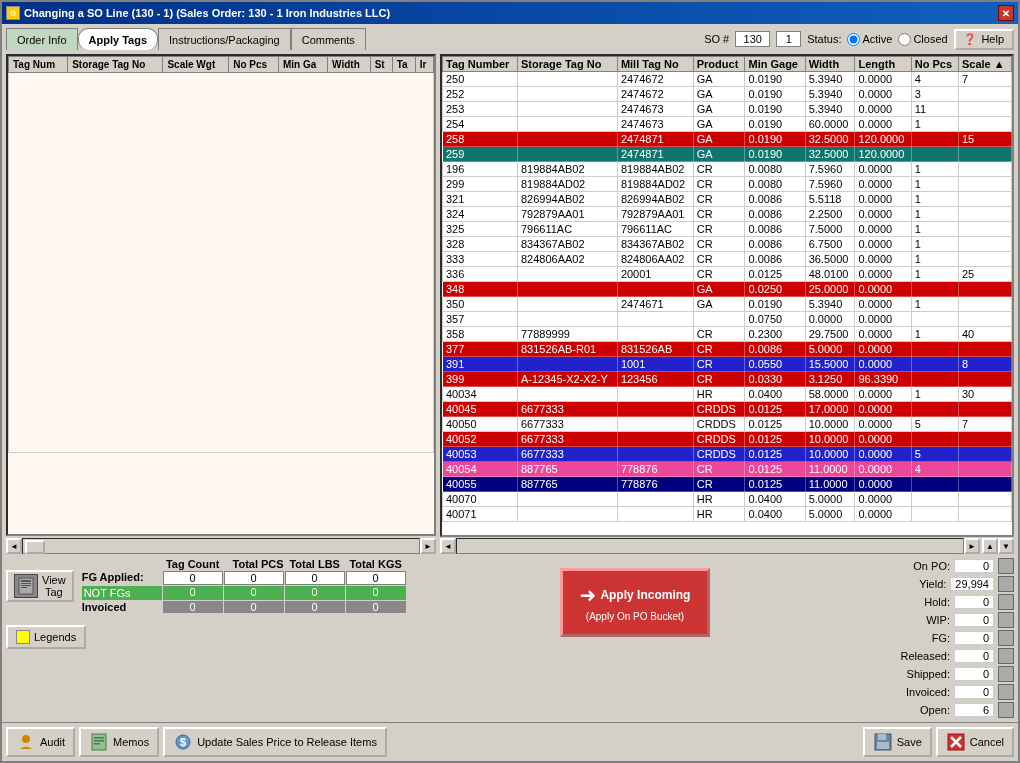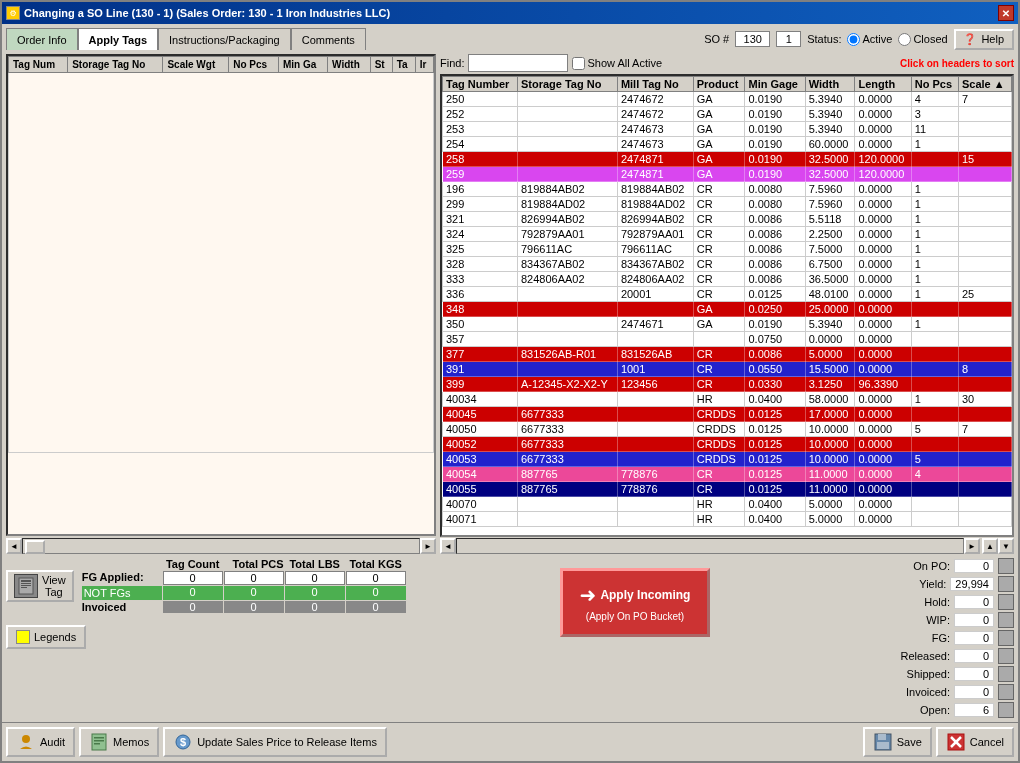--- a/index.html
+++ b/index.html
@@ -7,21 +7,21 @@
     
     .window { width: 1020px; height: 763px; border: 2px solid #808080; background: #d4d0c8; display: flex; flex-direction: column; }
     
     .title-bar { background: linear-gradient(to right, #003087, #1060c0); color: white; height: 22px; display: flex; align-items: center; justify-content: space-between; padding: 0 4px; flex-shrink: 0; }
     .title-bar-left { display: flex; align-items: center; gap: 4px; }
     .title-icon { width: 14px; height: 14px; background: #ffcc00; border: 1px solid #888; display: flex; align-items: center; justify-content: center; font-size: 8px; }
     .title-text { font-size: 11px; font-weight: bold; }
     .title-close { background: #c0392b; color: white; border: 1px solid #800000; width: 16px; height: 16px; display: flex; align-items: center; justify-content: center; cursor: pointer; font-size: 10px; font-weight: bold; }
     .tab { padding: 3px 10px; border: 1px solid #808080; border-bottom: none; background: #d4d0c8; cursor: pointer; font-size: 11px; height: 22px; display: flex; align-items: center; }
     .tab-order-info { background: #c0d8c0; }
-    .tab-apply { background: white; font-weight: bold; }
+    .tab-apply { background: white; font-weight: bold; border-radius: 10px; }
     
     .header-right { margin-left: auto; display: flex; align-items: center; gap: 8px; }
     .radio-label { display: flex; align-items: center; gap: 2px; }
     .help-btn { background: #d4d0c8; border: 2px outset #fff; padding: 2px 8px; display: flex; align-items: center; gap: 4px; cursor: pointer; font-size: 11px; }
     
     .main-content { flex: 1; display: flex; flex-direction: column; background: #d4d0c8; padding: 4px; overflow: hidden; }
     
     .top-section { display: flex; gap: 4px; flex: 1; overflow: hidden; }
     
     .left-panel { width: 430px; display: flex; flex-direction: column; flex-shrink: 0; }
@@ -149,29 +149,20 @@
         <div style="display:flex;align-items:center;margin-top:2px;">
           <div class="scroll-arrow">◄</div>
           <div style="flex:1;height:16px;border:1px inset #808080;background:#d4d0c8;">
             <div style="width:20px;height:14px;background:#d4d0c8;border:2px outset #fff;margin:1px 2px;"></div>
           </div>
           <div class="scroll-arrow">►</div>
         </div>
       </div>
 
       <div class="right-panel">
-        <div class="find-row">
-          <span class="find-label">Find:</span>
-          <input class="find-input" type="text" style="">
-          <label class="show-all-label">
-            <input type="checkbox" style="">
-            <span>Show All Active</span>
-          </label>
-          <span class="sort-hint">Click on headers to sort</span>
-        </div>
 
         <div class="right-table-container" style="height:435px; overflow:auto;">
           <table class="right-table">
             <thead>
               <tr>
                 <th>Tag Number</th>
                 <th>Storage Tag No</th>
                 <th>Mill Tag No</th>
                 <th>Product</th>
                 <th>Min Gage</th>
@@ -230,21 +221,21 @@
                   <td style="border-color: rgba(255, 255, 255, 0.3);">258</td>
                   <td style="border-color: rgba(255, 255, 255, 0.3);"></td>
                   <td style="border-color: rgba(255, 255, 255, 0.3);">2474871</td>
                   <td style="border-color: rgba(255, 255, 255, 0.3);">GA</td>
                   <td style="border-color: rgba(255, 255, 255, 0.3);">0.0190</td>
                   <td style="border-color: rgba(255, 255, 255, 0.3);">32.5000</td>
                   <td style="border-color: rgba(255, 255, 255, 0.3);">120.0000</td>
                   <td style="border-color: rgba(255, 255, 255, 0.3);"></td>
                   <td style="border-color: rgba(255, 255, 255, 0.3);">15</td>
                 </tr>
-                <tr style="background: #d946ef; color: white;">
+                <tr style="background: #0f766e; color: white;">
                   <td style="border-color: rgba(255, 255, 255, 0.3);">259</td>
                   <td style="border-color: rgba(255, 255, 255, 0.3);"></td>
                   <td style="border-color: rgba(255, 255, 255, 0.3);">2474871</td>
                   <td style="border-color: rgba(255, 255, 255, 0.3);">GA</td>
                   <td style="border-color: rgba(255, 255, 255, 0.3);">0.0190</td>
                   <td style="border-color: rgba(255, 255, 255, 0.3);">32.5000</td>
                   <td style="border-color: rgba(255, 255, 255, 0.3);">120.0000</td>
                   <td style="border-color: rgba(255, 255, 255, 0.3);"></td>
                   <td style="border-color: rgba(255, 255, 255, 0.3);"></td>
                 </tr>
@@ -361,20 +352,31 @@
                 <tr style="background: white; color: black;">
                   <td style="border-color: rgb(204, 204, 204);">357</td>
                   <td style="border-color: rgb(204, 204, 204);"></td>
                   <td style="border-color: rgb(204, 204, 204);"></td>
                   <td style="border-color: rgb(204, 204, 204);"></td>
                   <td style="border-color: rgb(204, 204, 204);">0.0750</td>
                   <td style="border-color: rgb(204, 204, 204);">0.0000</td>
                   <td style="border-color: rgb(204, 204, 204);">0.0000</td>
                   <td style="border-color: rgb(204, 204, 204);"></td>
                   <td style="border-color: rgb(204, 204, 204);"></td>
+                </tr>
+                <tr style="background: white; color: black;">
+                  <td style="border-color: rgb(204, 204, 204);">358</td>
+                  <td style="border-color: rgb(204, 204, 204);">77889999</td>
+                  <td style="border-color: rgb(204, 204, 204);"></td>
+                  <td style="border-color: rgb(204, 204, 204);">CR</td>
+                  <td style="border-color: rgb(204, 204, 204);">0.2300</td>
+                  <td style="border-color: rgb(204, 204, 204);">29.7500</td>
+                  <td style="border-color: rgb(204, 204, 204);">0.0000</td>
+                  <td style="border-color: rgb(204, 204, 204);">1</td>
+                  <td style="border-color: rgb(204, 204, 204);">40</td>
                 </tr>
                 <tr style="background: rgb(204, 0, 0); color: white;">
                   <td style="border-color: rgba(255, 255, 255, 0.3);">377</td>
                   <td style="border-color: rgba(255, 255, 255, 0.3);">831526AB-R01</td>
                   <td style="border-color: rgba(255, 255, 255, 0.3);">831526AB</td>
                   <td style="border-color: rgba(255, 255, 255, 0.3);">CR</td>
                   <td style="border-color: rgba(255, 255, 255, 0.3);">0.0086</td>
                   <td style="border-color: rgba(255, 255, 255, 0.3);">5.0000</td>
                   <td style="border-color: rgba(255, 255, 255, 0.3);">0.0000</td>
                   <td style="border-color: rgba(255, 255, 255, 0.3);"></td>

